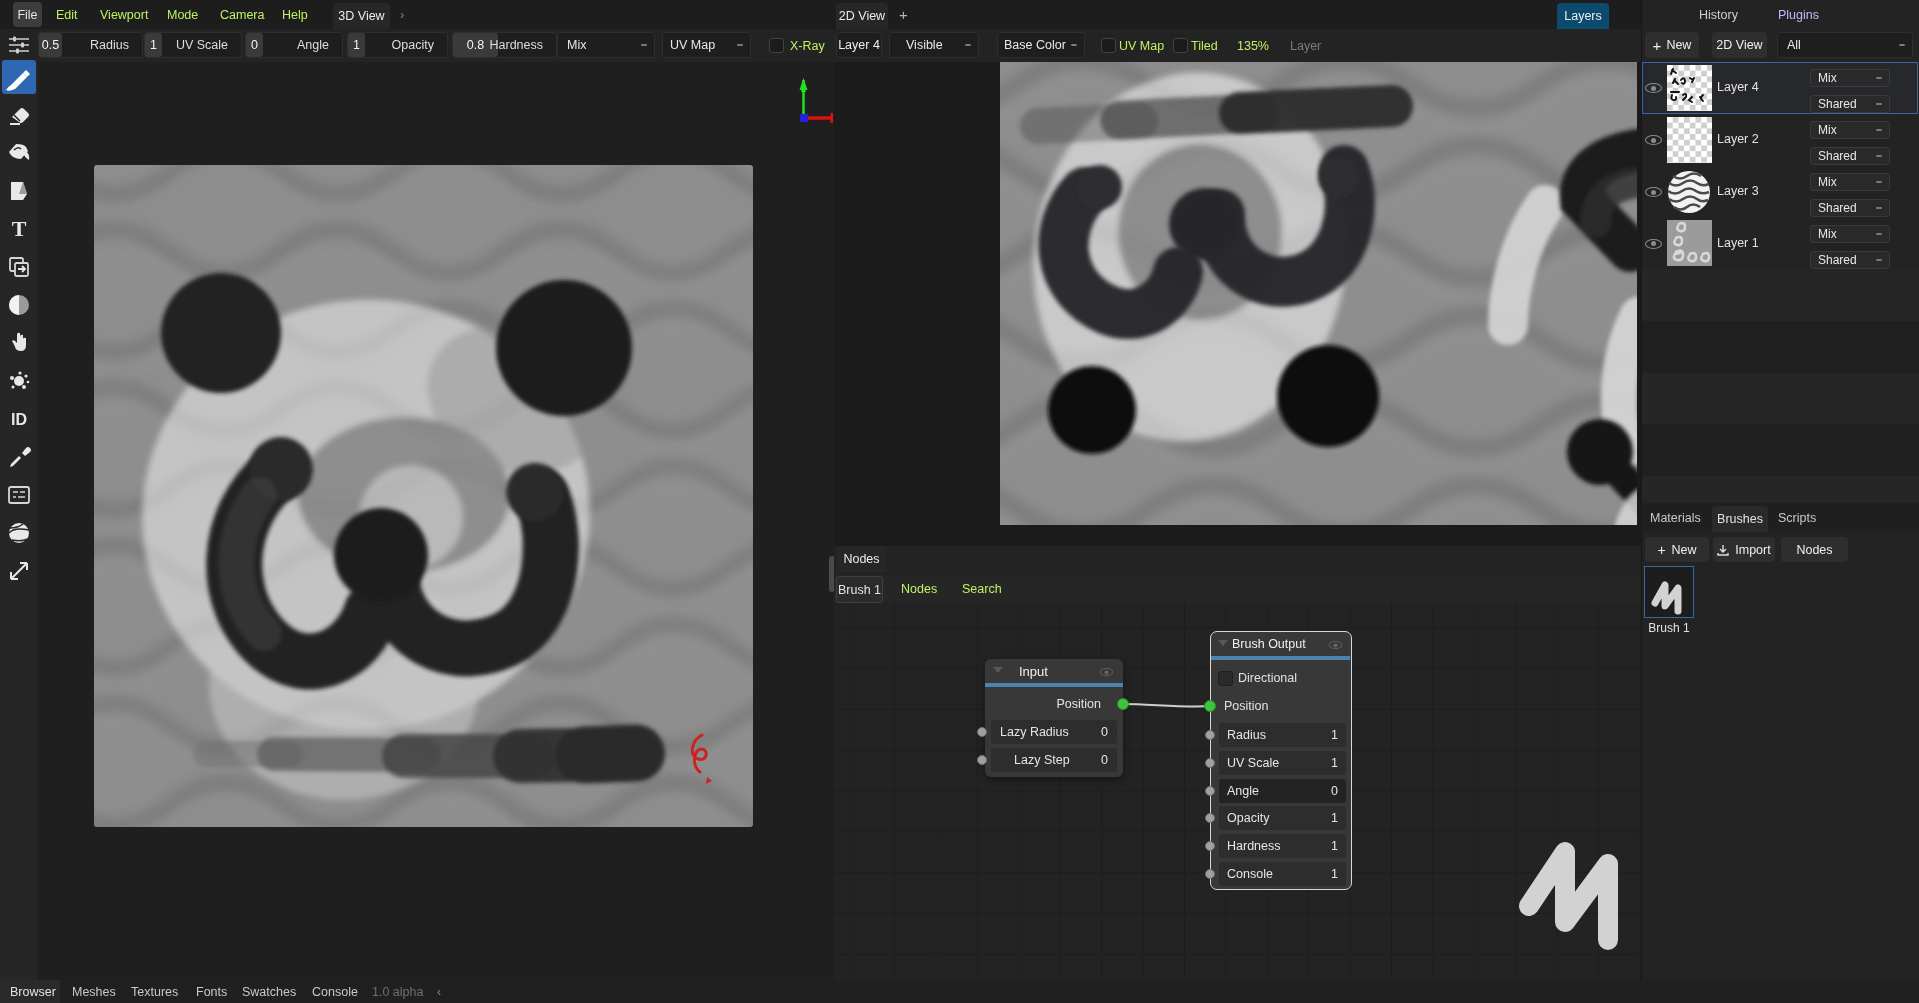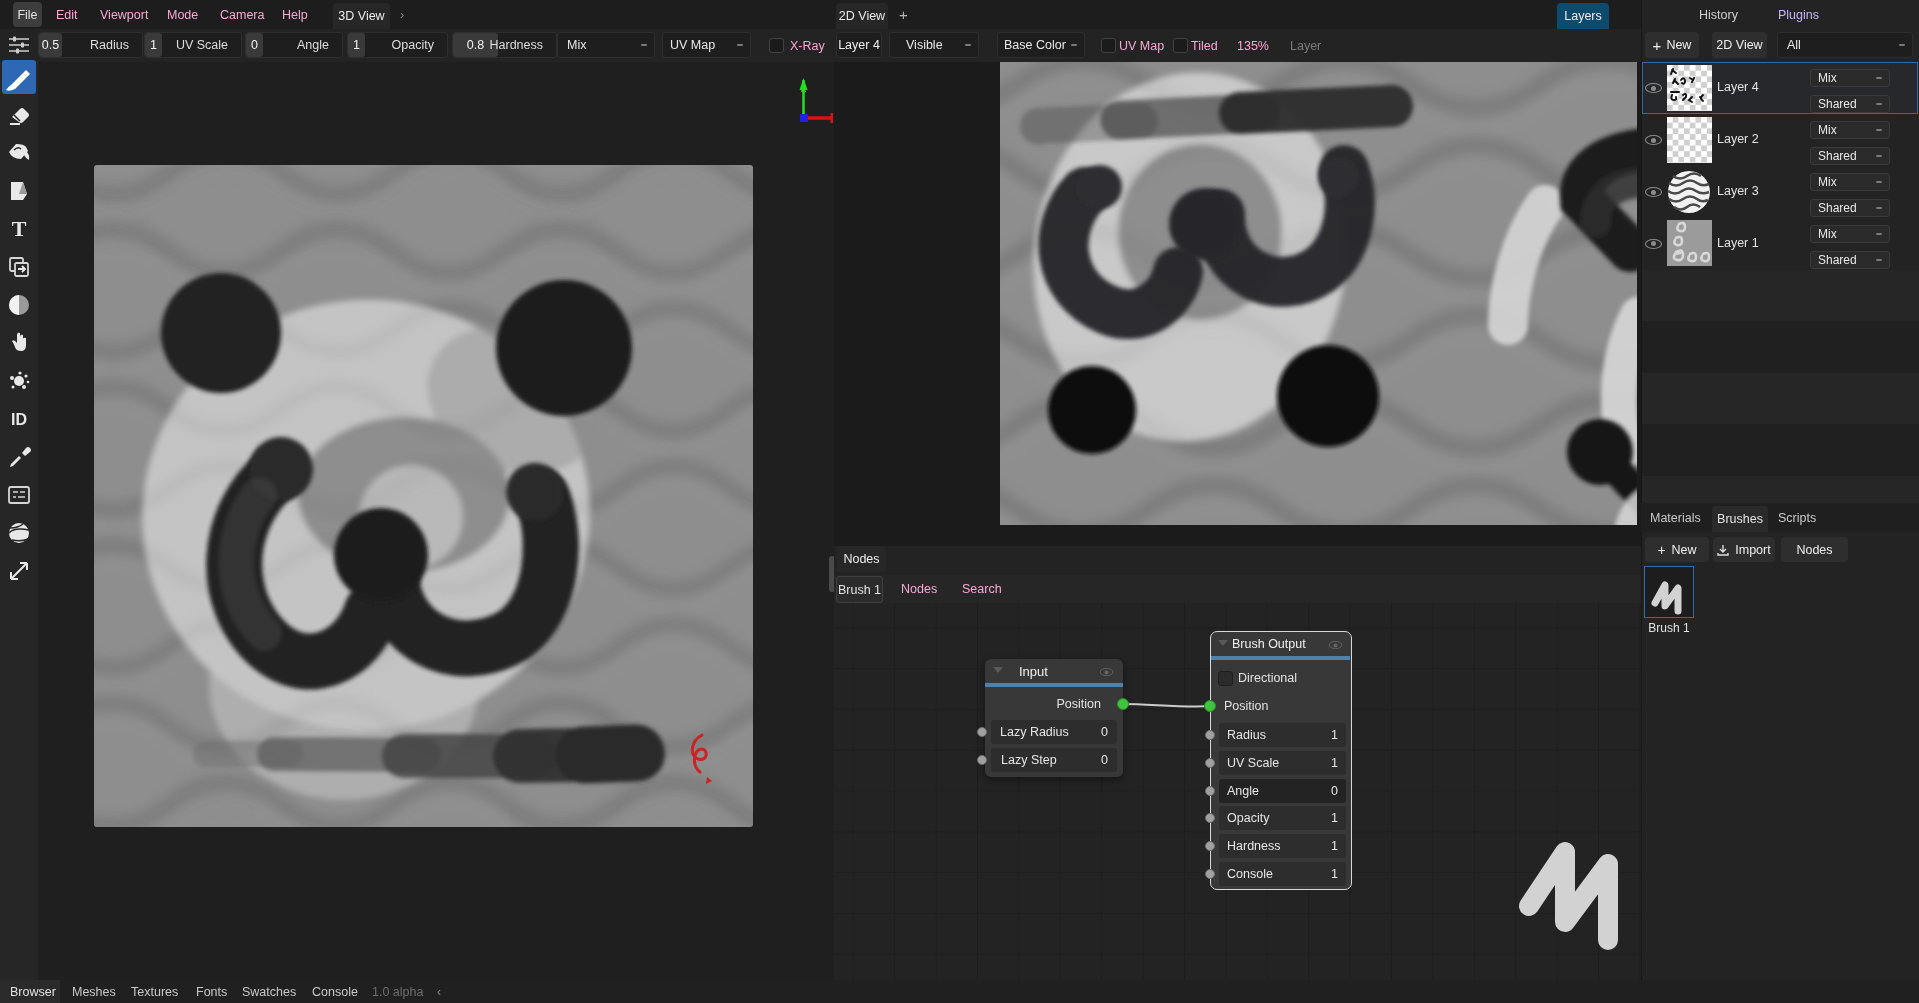--- a/index.html
+++ b/index.html
@@ -1,19 +1,19 @@
 <!DOCTYPE html>
 <html><head><meta charset="utf-8"><style>
 *{margin:0;padding:0;box-sizing:border-box}
 html,body{width:1919px;height:1003px;overflow:hidden;background:#1d1d1d;
 font-family:"Liberation Sans",sans-serif;color:#e2e2e2;font-size:12.5px}
 .abs{position:absolute}
 .tab{position:absolute;top:3px;height:26px;background:#272727;border-radius:4px 4px 0 0;
 display:flex;align-items:center;justify-content:center;color:#ececec}
-.mitem{position:absolute;top:0;height:29px;display:flex;align-items:center;color:#f9a8d4}
+.mitem{position:absolute;top:0;height:29px;display:flex;align-items:center;color:#bef264}
 .wbox{position:absolute;top:32px;height:26px;background:#1e1e1e;border:1px solid #2e2e2e;
 border-radius:3px;display:flex;align-items:center}
 .wlab{position:absolute;right:13px;color:#dedede}
 .wval{position:absolute;left:0;top:0;bottom:0;background:#3a3a3a;border-radius:3px;
 display:flex;align-items:center;justify-content:center;color:#f2f2f2}
 .dd{position:absolute;background:#1e1e1e;border:1px solid #2e2e2e;border-radius:3px;
 display:flex;align-items:center;color:#e8e8e8}
 .dd:after{content:"";position:absolute;right:7px;top:50%;width:6px;height:2px;
 border-radius:1px;background:#7a7a7a;margin-top:-1px}
 .btn{position:absolute;background:#2e2e2e;border-radius:4px;display:flex;
@@ -297,21 +297,21 @@
 <div class="abs" style="left:8px;top:8px;width:0;height:0;border-left:5px solid transparent;border-right:5px solid transparent;border-top:6px solid #585858"></div>
 <div class="abs" style="left:34px;top:5px;font-size:13px;color:#f0f0f0">Input</div>
 <div class="eye" style="right:8px;top:8px;transform:scale(.8);opacity:.55"></div>
 <div class="abs" style="left:0;top:24px;width:138px;height:4px;background:#4d82ac"></div>
 <div class="abs" style="right:22px;top:38px">Position</div>
 <div class="nrow" style="left:6px;top:61px;width:126px">
       <span style="margin-left:9px">Lazy Radius</span>
       <span style="position:absolute;right:9px">0</span>
     </div>
 <div class="nrow" style="left:6px;top:89px;width:126px">
-      <span style="margin-left:10px">Lazy Step</span>
+      <span style="margin-left:23px">Lazy Step</span>
       <span style="position:absolute;right:9px">0</span>
     </div>
 <div class="gdot" style="left:132px;top:39px"></div>
 <div class="ndot" style="left:-8px;top:68px"></div>
 <div class="ndot" style="left:-8px;top:96px"></div>
 </div>
 <div class="abs" style="left:1210px;top:631px;width:142px;height:259px;background:#383838;border-radius:7px;border:1.5px solid #d8d8d8">
 <div class="abs" style="left:7px;top:8px;width:0;height:0;border-left:5px solid transparent;border-right:5px solid transparent;border-top:6px solid #585858"></div>
 <div class="abs" style="left:21px;top:5px;color:#f0f0f0">Brush Output</div>
 <div class="eye" style="right:7px;top:8px;transform:scale(.8);opacity:.55"></div>

